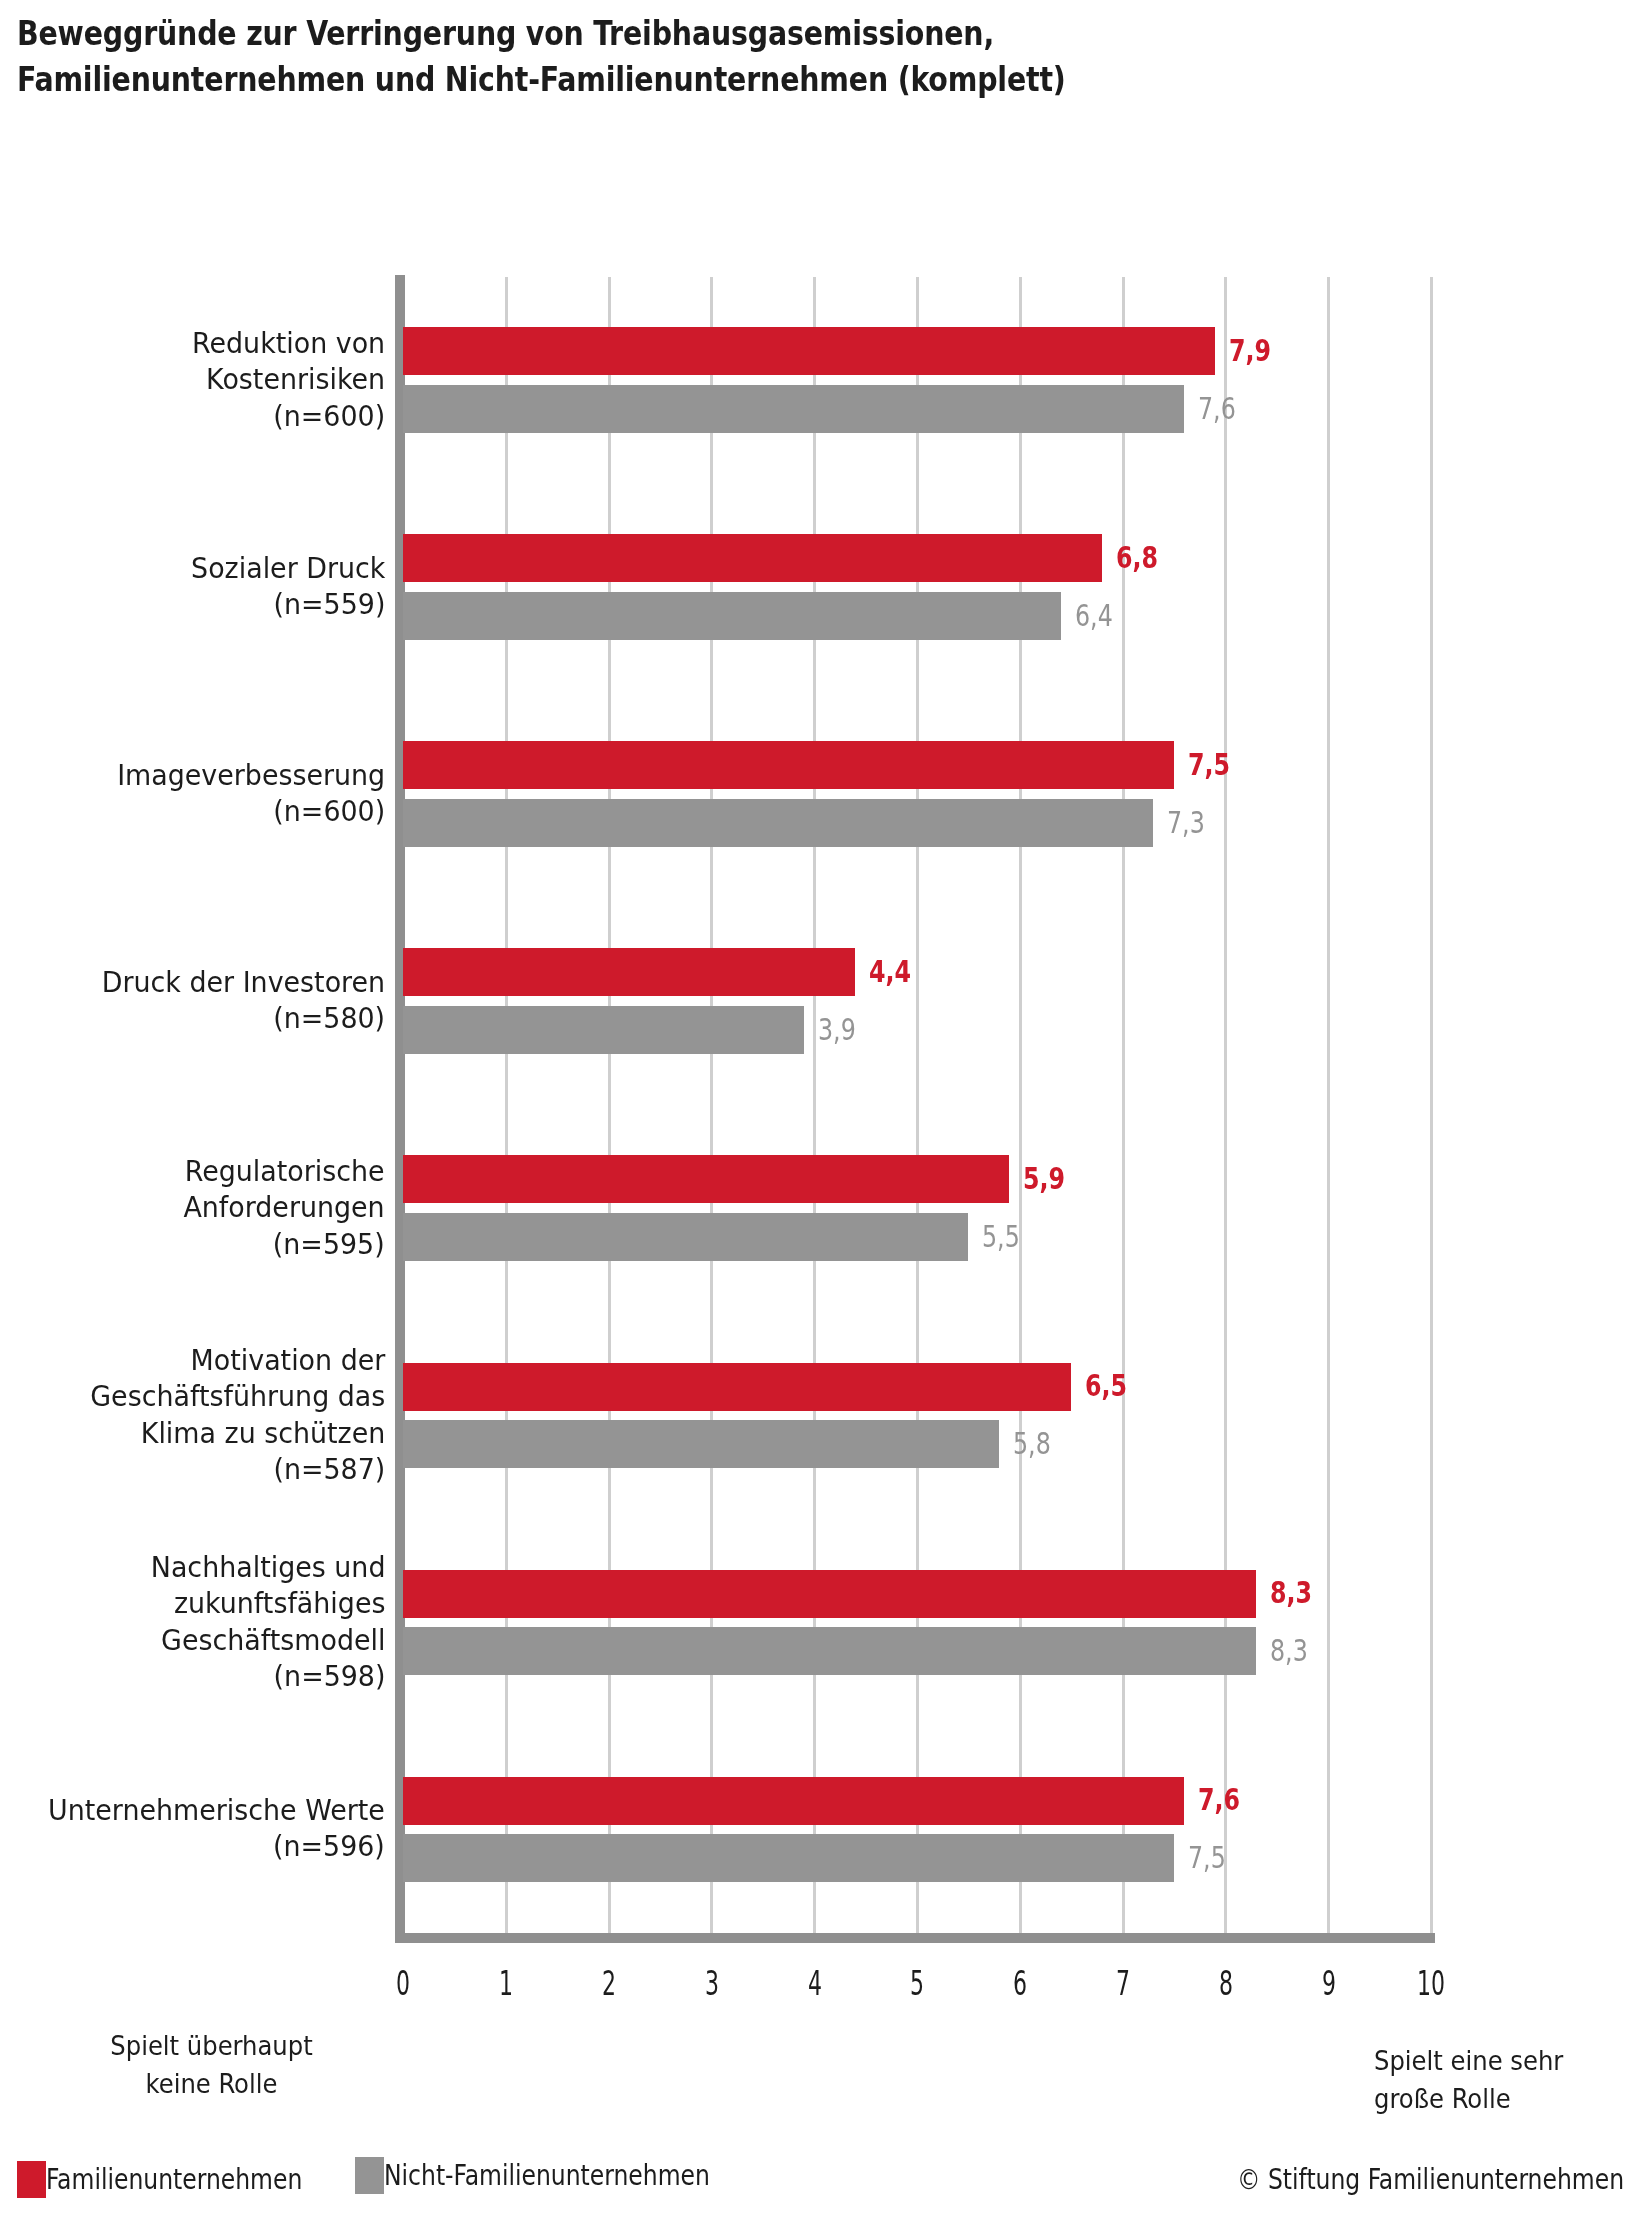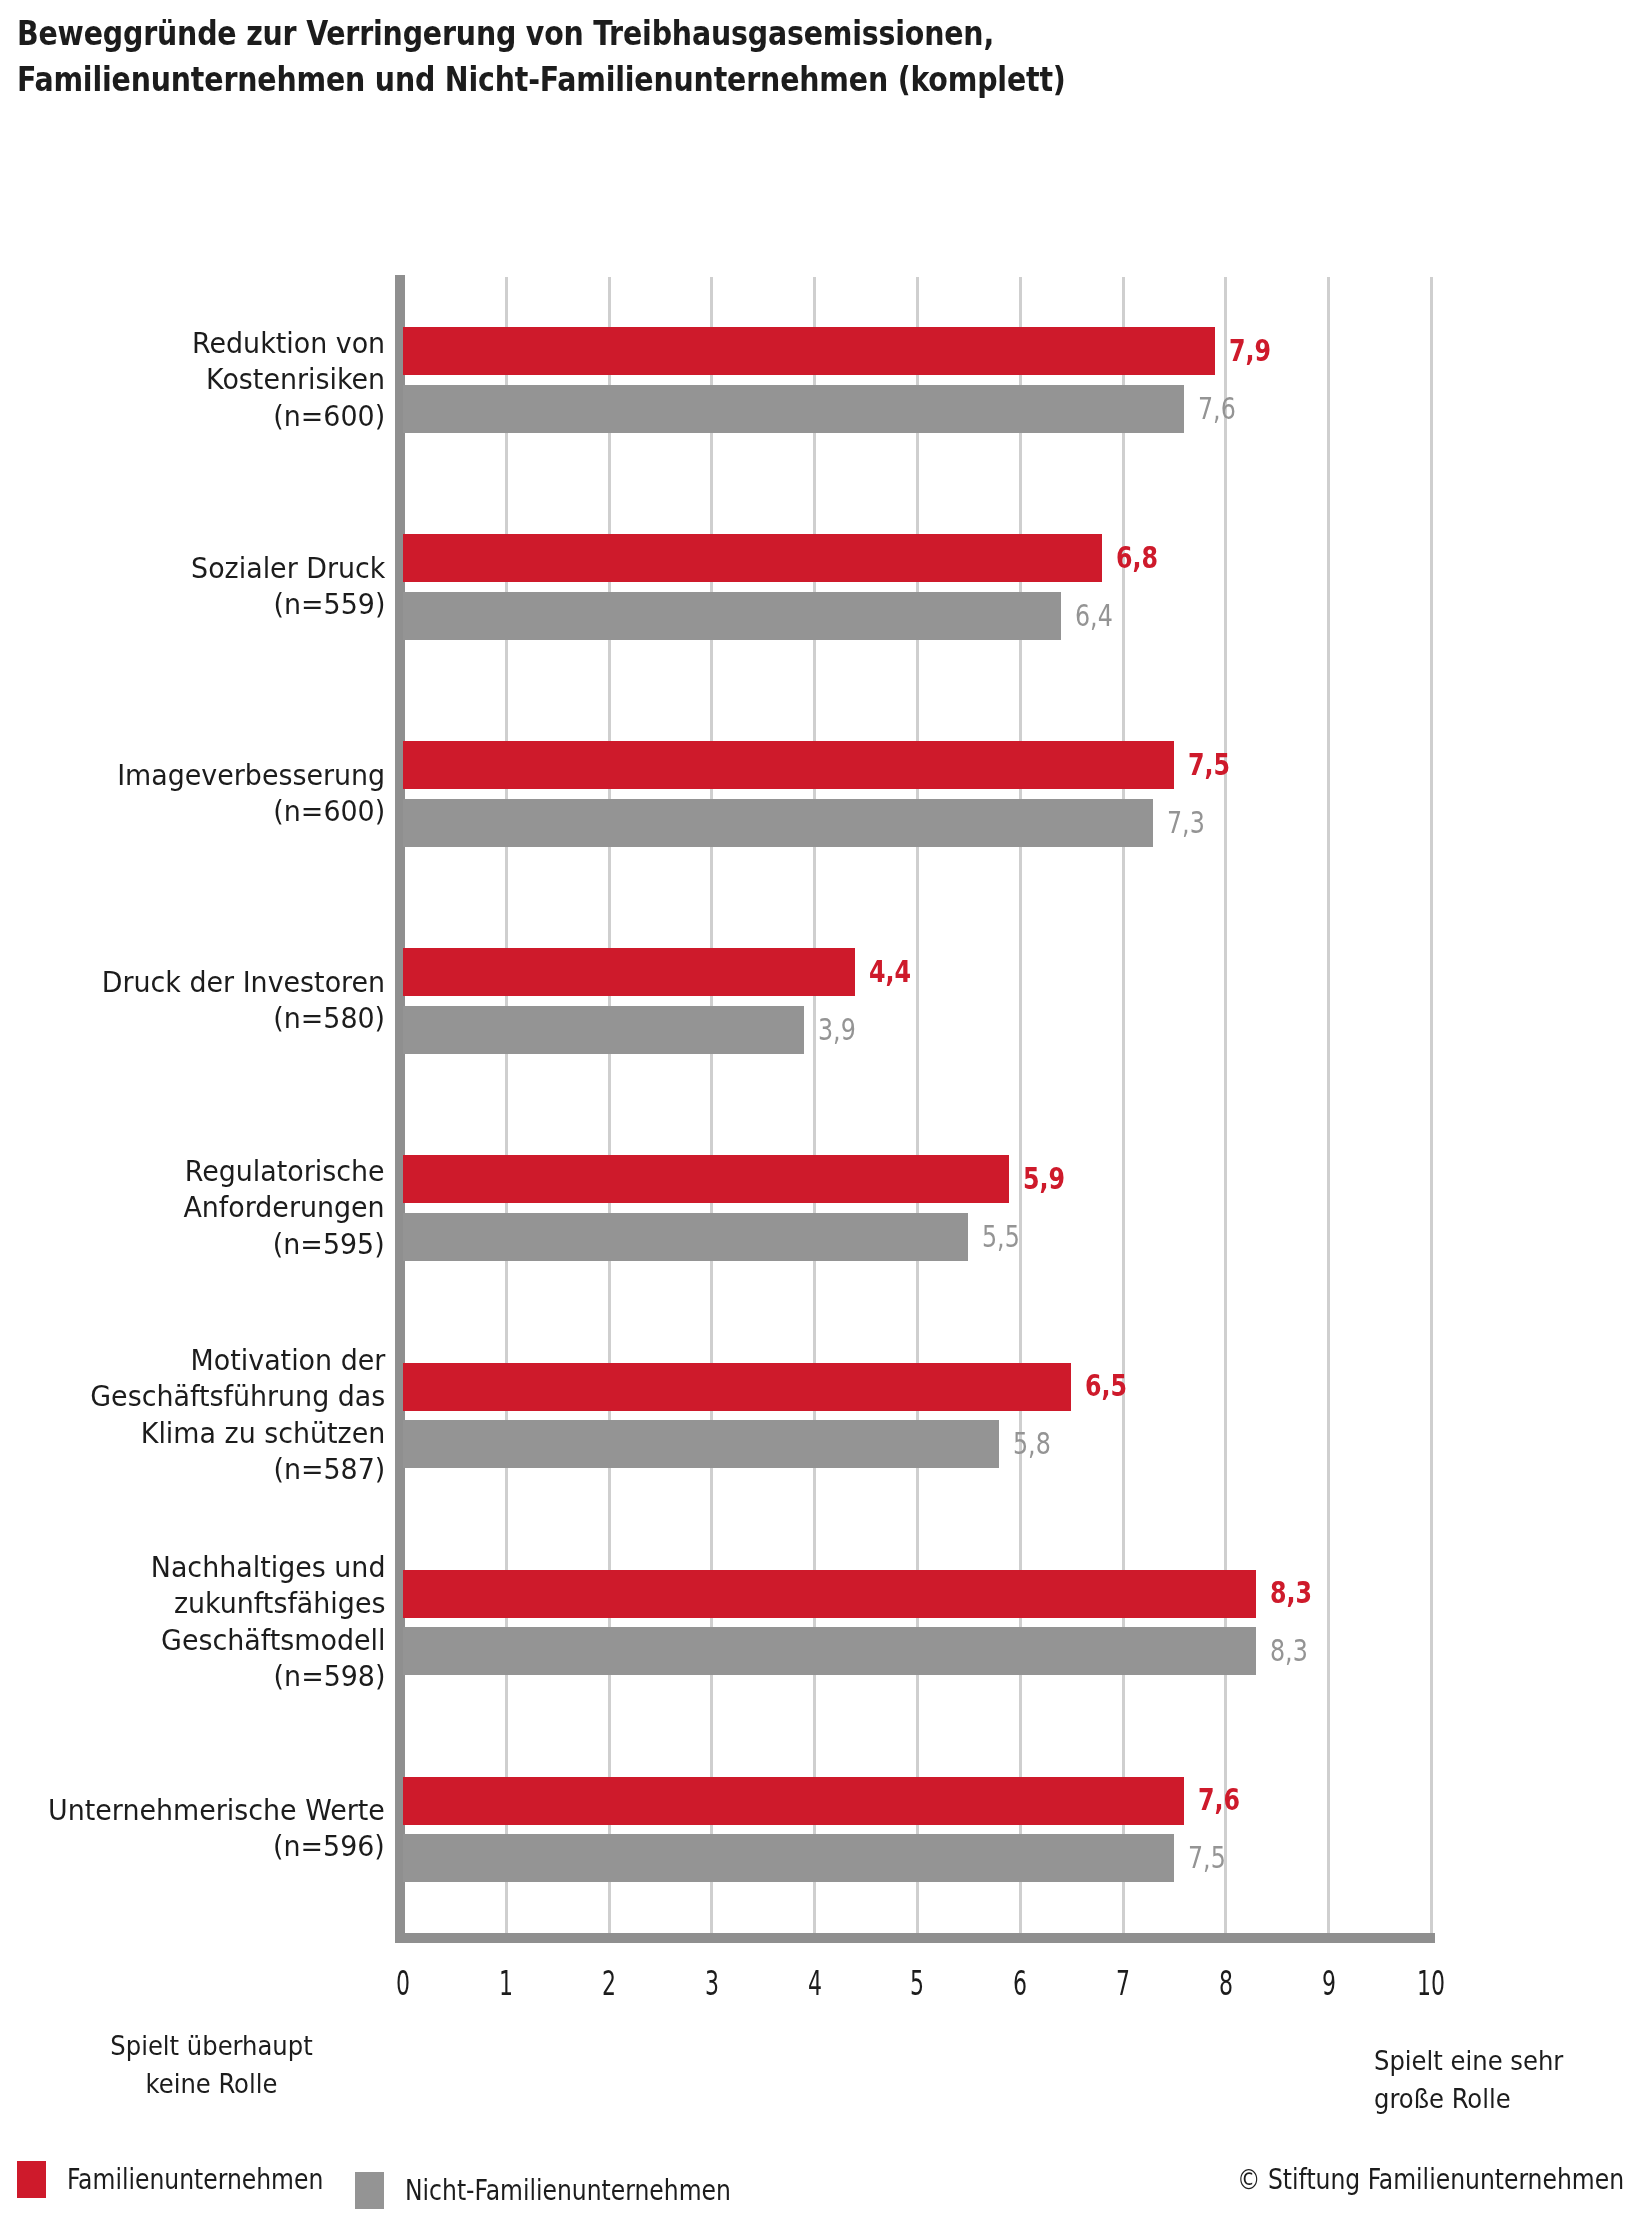--- a/index.html
+++ b/index.html
@@ -100,31 +100,31 @@
     font-family:"DejaVu Sans Condensed","Liberation Sans Narrow","Liberation Sans",sans-serif;
     font-size:27px;line-height:1.42;color:#1c1c1c;white-space:pre-line;
   }
   #anchor-left{left:0;width:423px;text-align:center;}
   #anchor-right{left:1374px;width:271px;text-align:left;margin-top:15px;}
 
   
   #legend{
     position:absolute;left:0;top:2157px;width:1645px;height:53px;
   }
-  .legend-item{position:absolute;display:flex;align-items:center;gap:21px;}
+  .legend-item{position:absolute;display:flex;align-items:center;}
   .legend-swatch{width:29px;height:37px;display:block;}
   .legend-swatch.red{background:#ce1a2b;}
   .legend-swatch.grey{background:#949494;}
   .legend-label{
     font-family:"DejaVu Sans Condensed","Liberation Sans Narrow","Liberation Sans",sans-serif;
     font-size:29px;line-height:1;color:#1c1c1c;white-space:nowrap;
     transform:scaleX(0.9);transform-origin:left center;
   }
   #legend-item-0{left:17.3px;top:3.8px;}
-  #legend-item-1{left:336px;top:15px;padding-left:19px;}
+  #legend-item-1{left:336px;top:0;padding-left:19px;}
   #copyright{
     position:absolute;right:21px;top:7.7px;
     font-family:"DejaVu Sans Condensed","Liberation Sans Narrow","Liberation Sans",sans-serif;
     font-size:29px;line-height:1;color:#1c1c1c;white-space:nowrap;
     transform:scaleX(0.9);transform-origin:right center;
   }
 </style>
 </head>
 <body>
 

